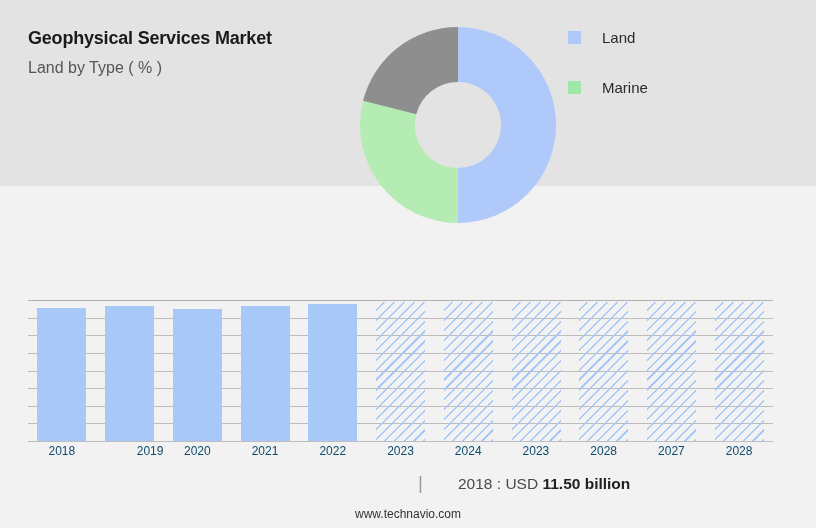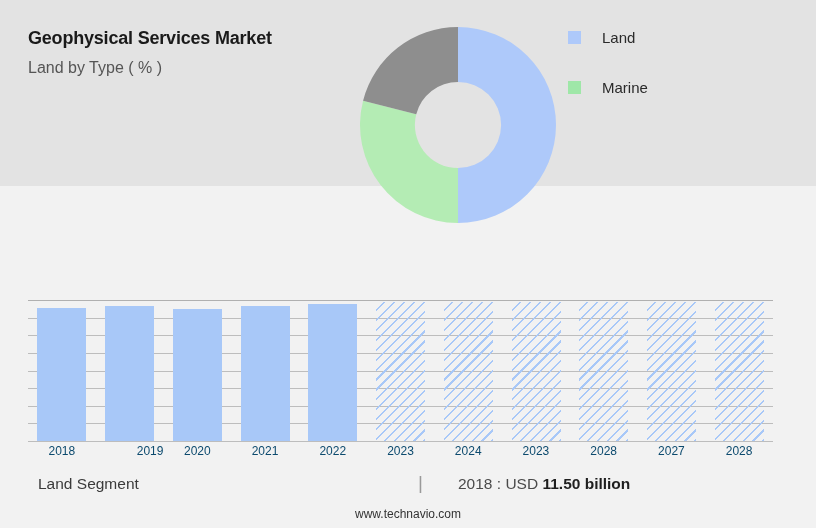--- a/index.html
+++ b/index.html
@@ -251,20 +251,19 @@
       <div class="xtick" style="left: 270.909px; width: 67.7273px;">2022</div>
       <div class="xtick" style="left: 338.636px; width: 67.7273px;">2023</div>
       <div class="xtick" style="left: 406.364px; width: 67.7273px;">2024</div>
       <div class="xtick" style="left: 474.091px; width: 67.7273px;">2023</div>
       <div class="xtick" style="left: 541.818px; width: 67.7273px;">2028</div>
       <div class="xtick" style="left: 609.545px; width: 67.7273px;">2027</div>
       <div class="xtick" style="left: 677.273px; width: 67.7273px;">2028</div>
     </div>
 
   <div id="footer">
-    <div id="footer-left">Land Segment</div>
     <div id="footer-sep">|</div>
     <div id="footer-right"><span>2018 : USD </span><b>11.50 billion</b></div>
   </div>
 
   <div id="site-url">www.technavio.com</div>
 
 </div>
 
 </body></html>

